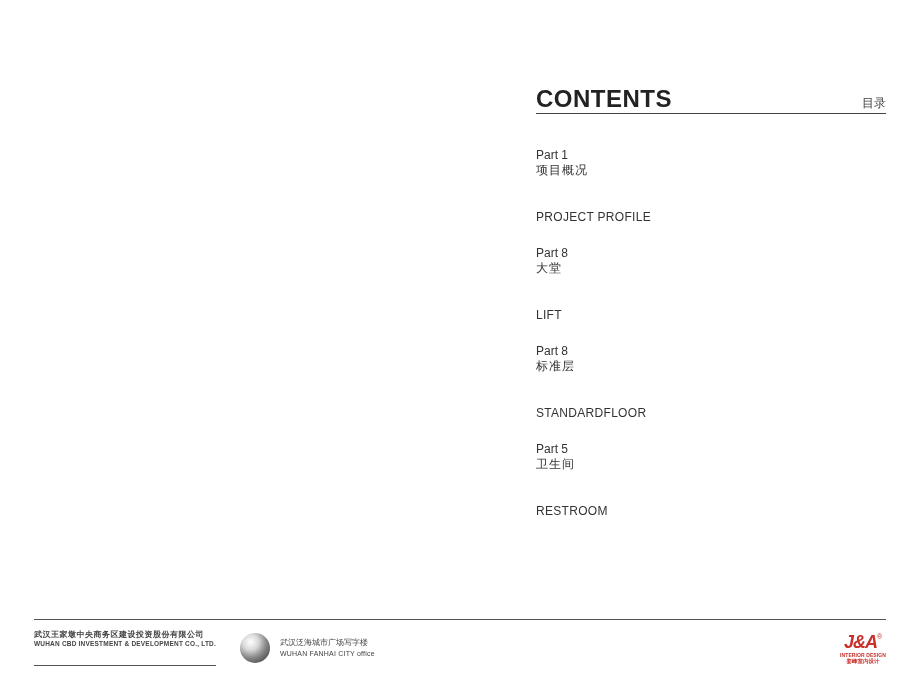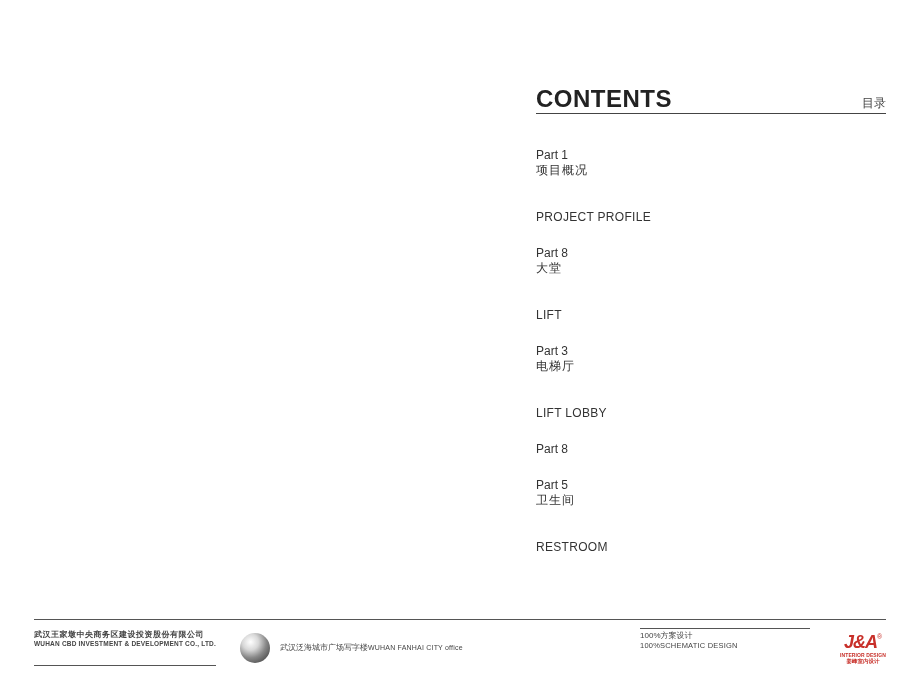--- a/index.html
+++ b/index.html
@@ -116,21 +116,21 @@
     .circle-logo {
       width: 30px;
       height: 30px;
       border-radius: 50%;
       background: radial-gradient(circle at 35% 30%, #fff 0%, #d8d8d8 28%, #888 55%, #555 80%);
       margin-right: 10px;
       flex-shrink: 0;
     }
     .project-block {
       display: flex;
-      flex-direction: row;
+      flex-direction: column;
       font-size: 8px;
       color: #444;
       line-height: 1.3;
     }
     .project-zh {
       font-weight: normal;
     }
     .project-en {
       font-size: 7px;
       letter-spacing: 0.2px;
@@ -219,28 +219,25 @@
       </div>
     </div>
     <div class="toc-item">
       <div class="toc-part">Part 8</div>
       <div class="toc-labels">
         <div class="toc-zh">大堂</div>
         <div class="toc-en">LIFT</div>
       </div>
     </div>
     <div class="toc-item">
-      <div class="toc-part">Part 3</div>
-      <div class="toc-labels">
-        <div class="toc-zh">电梯厅</div>
-        <div class="toc-en">LIFT LOBBY</div>
-      </div>
-    </div>
-    <div class="toc-item">
       <div class="toc-part">Part 8</div>
+      <div class="toc-labels">
+        <div class="toc-zh">标准层</div>
+        <div class="toc-en">STANDARDFLOOR</div>
+      </div>
     </div>
     <div class="toc-item">
       <div class="toc-part">Part 5</div>
       <div class="toc-labels">
         <div class="toc-zh">卫生间</div>
         <div class="toc-en">RESTROOM</div>
       </div>
     </div>
   </div>
 
@@ -252,24 +249,20 @@
         <span class="company-zh">武汉王家墩中央商务区建设投资股份有限公司</span>
         <span class="company-en">WUHAN CBD INVESTMENT &amp; DEVELOPMENT CO., LTD.</span>
       </div>
       <div class="circle-logo"></div>
       <div class="project-block">
         <span class="project-zh">武汉泛海城市广场写字楼</span>
         <span class="project-en">WUHAN FANHAI CITY office</span>
       </div>
     </div>
     <div class="footer-right">
-      <div class="schematic-block">
-        <span class="schematic-zh">100%方案设计</span>
-        <span class="schematic-en">100%SCHEMATIC DESIGN</span>
-      </div>
       <div class="ja-logo">
         <div class="ja-mark">
           <span class="ja-text">J&amp;A</span>
           <span class="ja-reg">®</span>
         </div>
         <span class="ja-sub">INTERIOR DESIGN</span>
         <span class="ja-sub2">姜峰室内设计</span>
       </div>
     </div>
   </div>

